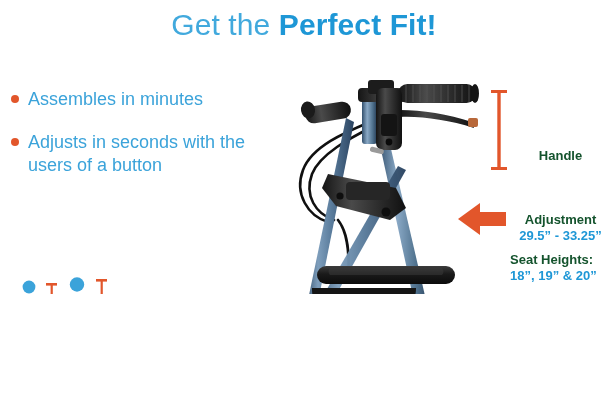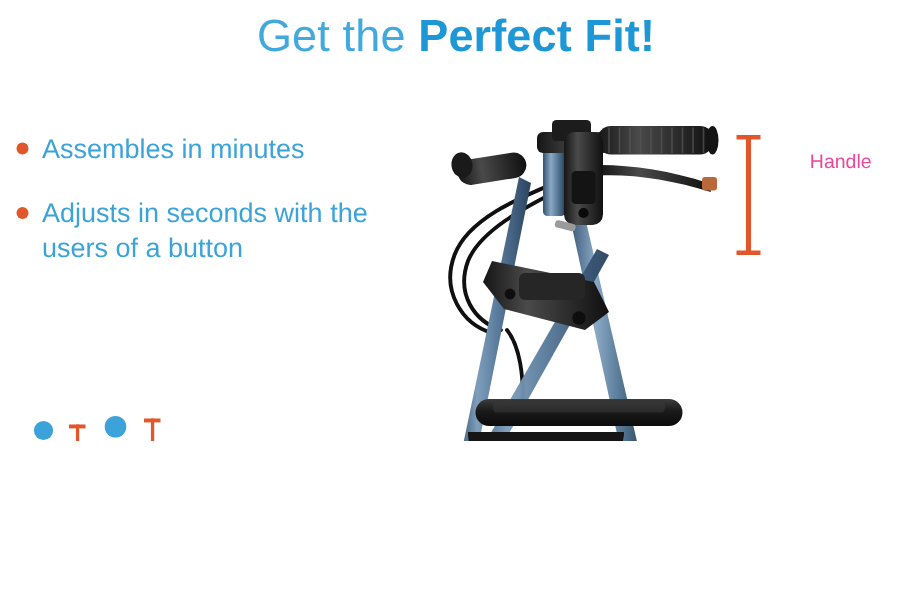--- a/index.html
+++ b/index.html
@@ -100,24 +100,25 @@
   }
   #handle-labels {
     position: absolute;
     left: 24px;
     top: 10px;
     width: 95px;
     text-align: center;
     line-height: 16px;
   }
   .annot-reg {
-    color: #ec4899;
+    color: #14532d;
     font-size: 13px;
-    font-weight: 400;
+    font-weight: 700;
     display: block;
+    margin-top: 48px;
   }
   .annot-bold {
     color: #1E97D6;
     font-size: 13px;
     font-weight: 700;
     display: block;
     white-space: nowrap;
   }
 
   #seat-annot {
@@ -372,17 +373,30 @@
       <svg width="20" height="80" viewBox="0 0 20 80" xmlns="http://www.w3.org/2000/svg">
         <g fill="#E2562B">
           <rect x="2" y="0" width="16" height="3"></rect>
           <rect x="8.3" y="0" width="3.4" height="80"></rect>
           <rect x="2" y="77" width="16" height="3"></rect>
         </g>
       </svg>
     </div>
     <div id="handle-labels">
       <span class="annot-reg">Handle</span>
-    </div>
-  </div>
-
+      <span class="annot-reg">Adjustment</span>
+      <span class="annot-bold">29.5” - 33.25”</span>
+    </div>
+  </div>
+
+  <div id="seat-annot">
+    <div id="seat-arrow">
+      <svg width="48" height="38" viewBox="0 0 48 38" xmlns="http://www.w3.org/2000/svg">
+        <path d="M0 19 L 22 3 L 22 12 L 48 12 L 48 26 L 22 26 L 22 35 Z" fill="#E2562B"></path>
+      </svg>
+    </div>
+    <div id="seat-labels">
+      <span class="annot-reg">Seat Heights:</span>
+      <span class="annot-bold">18”, 19” &amp; 20”</span>
+    </div>
+  </div>
 
 </div>
 
 </body></html>

